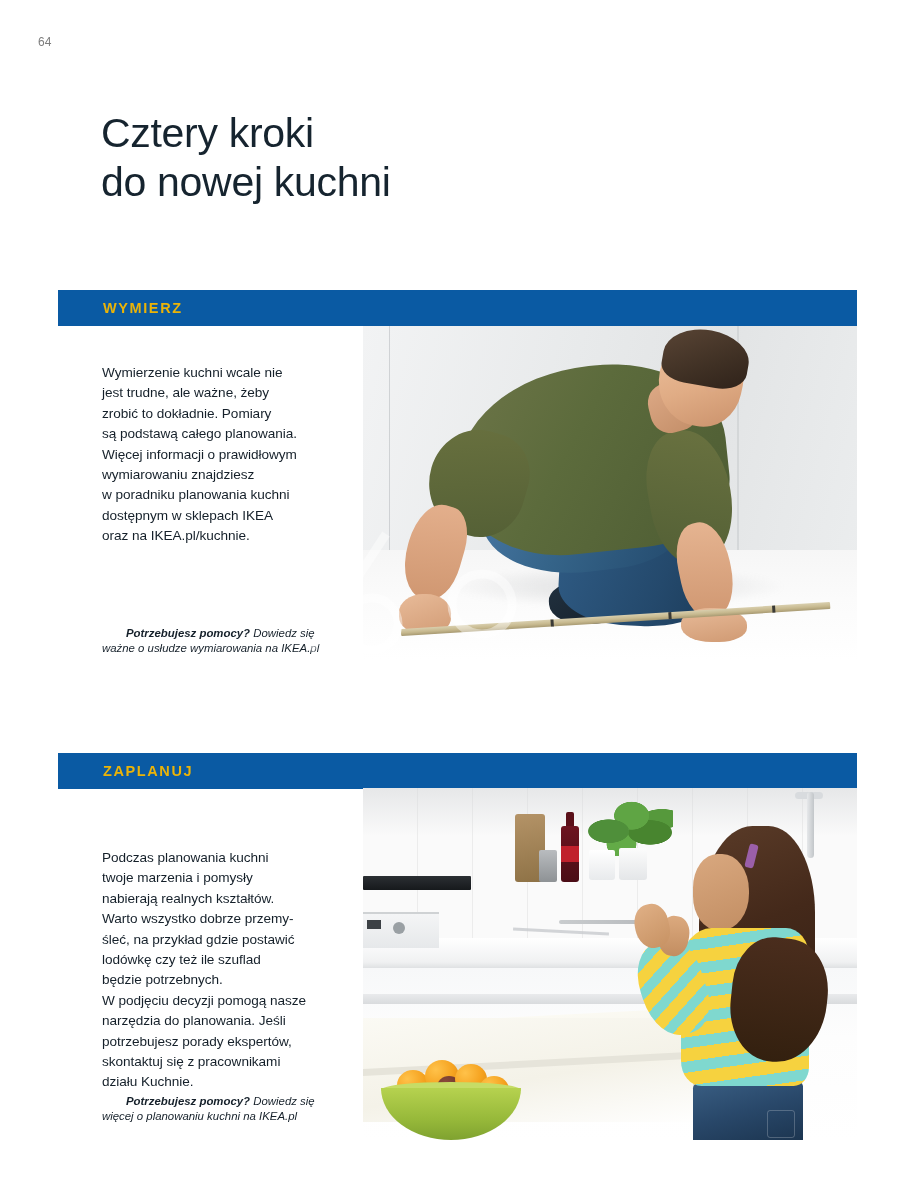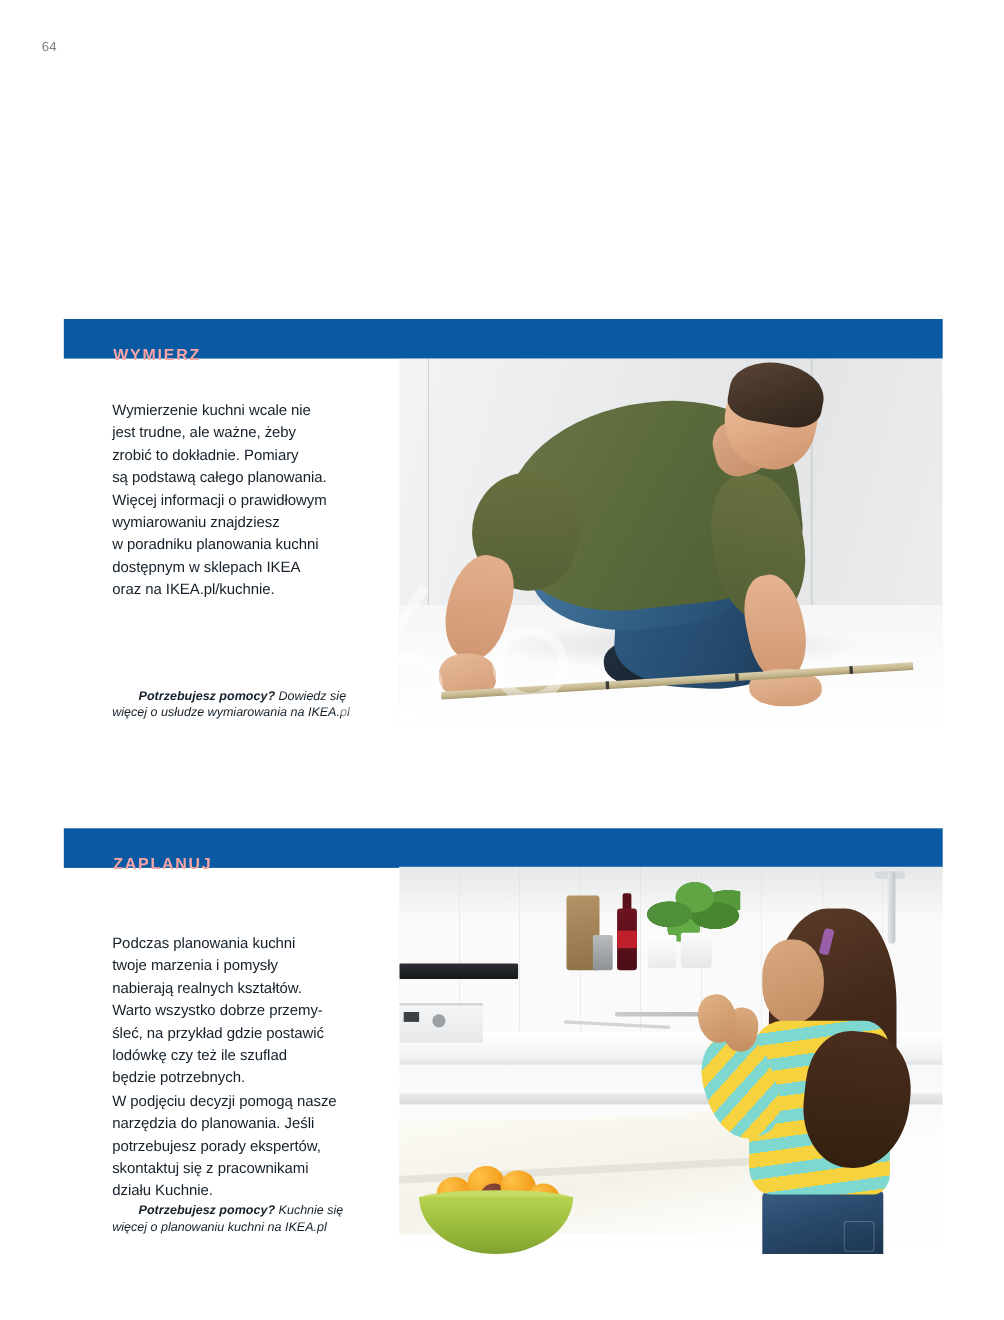--- a/index.html
+++ b/index.html
@@ -70,24 +70,24 @@
     position: absolute;
     left: 58px;
     top: 0;
     width: 799px;
     height: 36px;
     background: #0a5aa3;
   }
   .bar-label {
     position: absolute;
     left: 45px;
-    top: 15px;
+    top: 0;
     height: 36px;
     line-height: 36px;
-    color: #fca5a5;
+    color: #eab308;
     font-size: 14.5px;
     font-weight: 700;
     letter-spacing: 1.6px;
   }
 
   .col-text {
     position: absolute;
     left: 102px;
     width: 230px;
     font-size: 13.6px;
@@ -472,20 +472,22 @@
     opacity: 0.5;
   }
 </style>
 </head>
 <body>
 
 <div class="page">
 
   <div class="page-number">64</div>
 
+  <h1 class="headline">Cztery kroki
+do nowej kuchni</h1>
 
 
   <div class="section section-1">
 
     <div class="bar">
       <span class="bar-label">WYMIERZ</span>
     </div>
 
     <div class="photo photo-1">
       <div class="p1-wall"></div>
@@ -523,21 +525,21 @@
 zrobić to dokładnie. Pomiary
 są podstawą całego planowania.
 Więcej informacji o prawidłowym
 wymiarowaniu znajdziesz
 w poradniku planowania kuchni
 dostępnym w sklepach IKEA
 oraz na IKEA.pl/kuchnie.</div>
 
     <div class="footnote s1-note">
       <b>Potrzebujesz pomocy?</b><span style="white-space:pre-line"> Dowiedz się
-więcej o usłudze wymiarowania na IKEA.pl</span>
+ważne o usłudze wymiarowania na IKEA.pl</span>
     </div>
   </div>
 
   <div class="section section-2">
 
     <div class="bar">
       <span class="bar-label">ZAPLANUJ</span>
     </div>
 
     <div class="photo photo-2">
@@ -603,21 +605,21 @@
 śleć, na przykład gdzie postawić
 lodówkę czy też ile szuflad
 będzie potrzebnych.
 W podjęciu decyzji pomogą nasze
 narzędzia do planowania. Jeśli
 potrzebujesz porady ekspertów,
 skontaktuj się z pracownikami
 działu Kuchnie.</div>
 
     <div class="footnote s2-note">
-      <b>Potrzebujesz pomocy?</b><span style="white-space:pre-line"> Kuchnie się
+      <b>Potrzebujesz pomocy?</b><span style="white-space:pre-line"> Dowiedz się
 więcej o planowaniu kuchni na IKEA.pl</span>
     </div>
   </div>
 
   <svg class="watermark" viewBox="0 0 360 168">
     <g fill="none" stroke="#ffffff" stroke-width="9" opacity="0.85">
       <circle cx="56" cy="52" r="26"></circle>
       <circle cx="104" cy="116" r="26"></circle>
       <line x1="118" y1="26" x2="42" y2="142"></line>
       <circle cx="214" cy="96" r="30"></circle>

